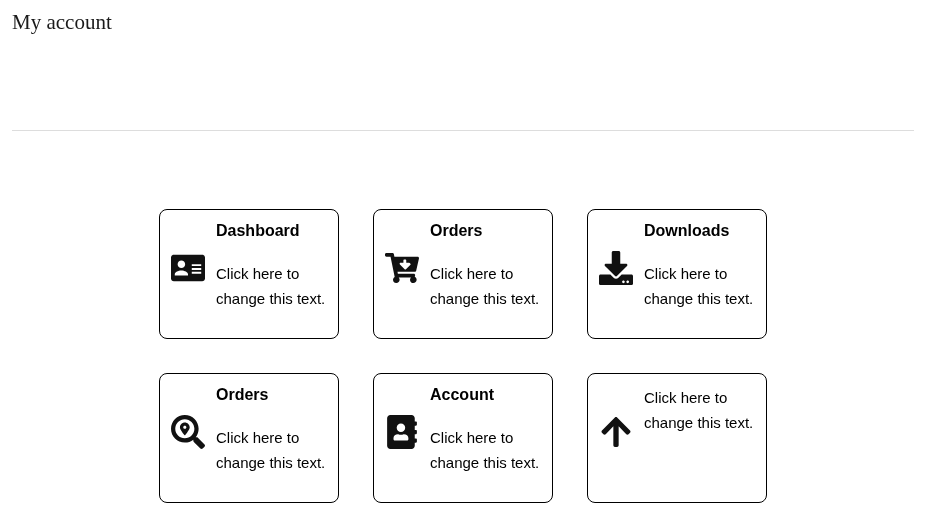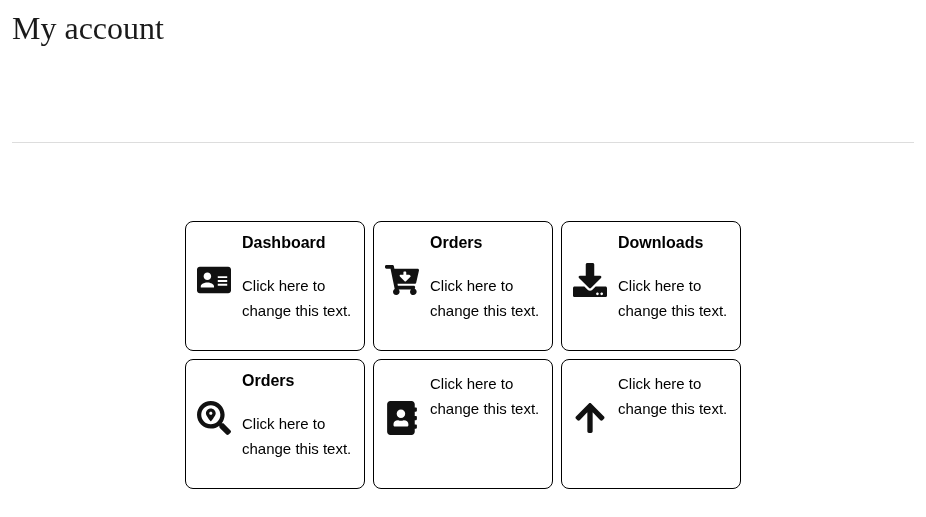--- a/index.html
+++ b/index.html
@@ -12,32 +12,32 @@
       width: 926px;
       background: #fff;
       color: #000;
     }
     .page-header {
       padding: 10px 12px 0 12px;
     }
     .page-title {
       font-family: Georgia, "Times New Roman", serif;
       font-weight: 400;
-      font-size: 32px;
+      font-size: 21px;
       color: #1a1a1a;
     }
     .divider {
       border: none;
       border-top: 1px solid #ddd;
       margin: 95px 12px 0 12px;
     }
     .cards-grid {
       display: grid;
       grid-template-columns: repeat(3, 180px);
-      gap: 8px;
+      gap: 34px;
       justify-content: center;
       margin-top: 78px;
     }
     .card {
       border: 1px solid #000;
       border-radius: 8px;
       padding: 12px 10px 12px 10px;
       display: flex;
       flex-direction: column;
       min-height: 130px;
@@ -147,20 +147,21 @@
   </div>
 
   <div class="card">
     <div class="card-body">
       <span class="card-icon">
         <svg viewBox="0 0 448 512">
             <path d="M436 160c6.6 0 12-5.4 12-12v-40c0-6.6-5.4-12-12-12h-20V48c0-26.5-21.5-48-48-48H48C21.5 0 0 21.5 0 48v416c0 26.5 21.5 48 48 48h320c26.5 0 48-21.5 48-48v-48h20c6.6 0 12-5.4 12-12v-40c0-6.6-5.4-12-12-12h-20v-64h20c6.6 0 12-5.4 12-12v-40c0-6.6-5.4-12-12-12h-20v-64h20zm-228-32c35.3 0 64 28.7 64 64s-28.7 64-64 64-64-28.7-64-64 28.7-64 64-64zm112 236.8c0 10.6-10 19.2-22.4 19.2H118.4C106 384 96 375.4 96 364.8v-19.2c0-31.8 30.1-57.6 67.2-57.6h5c12.3 5.1 25.7 8 39.8 8s27.6-2.9 39.8-8h5c37.1 0 67.2 25.8 67.2 57.6v19.2z"></path>
           </svg>
       </span>
       <div class="card-text">
+        <div class="card-title">Account</div>
         <div class="card-desc">Click here to change this text.</div>
       </div>
     </div>
   </div>
 
   <div class="card">
     <div class="card-body">
       <span class="card-icon">
         <svg viewBox="0 0 448 512">
             <path d="M34.9 289.5l-22.2-22.2c-9.4-9.4-9.4-24.6 0-33.9L207 39c9.4-9.4 24.6-9.4 33.9 0l194.3 194.3c9.4 9.4 9.4 24.6 0 33.9L413 289.4c-9.5 9.5-25 9.3-34.3-.4L264 168.6V456c0 13.3-10.7 24-24 24h-32c-13.3 0-24-10.7-24-24V168.6L69.2 289.1c-9.3 9.8-24.8 10-34.3.4z"></path>

